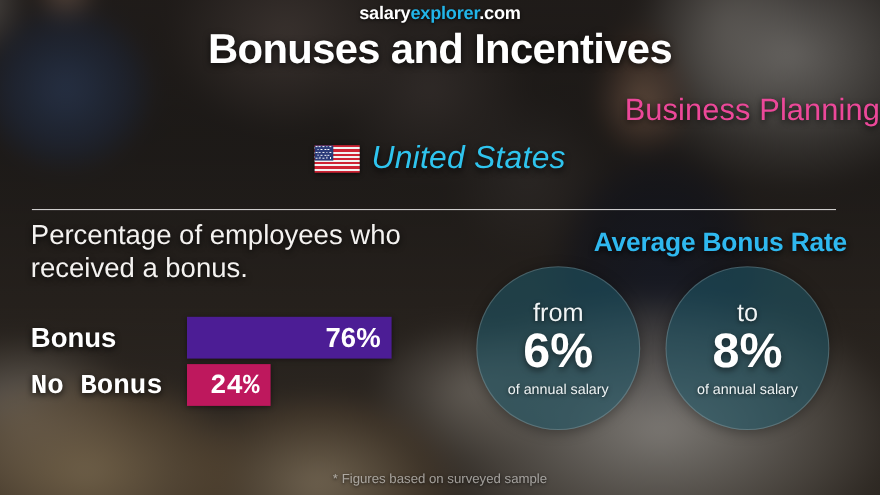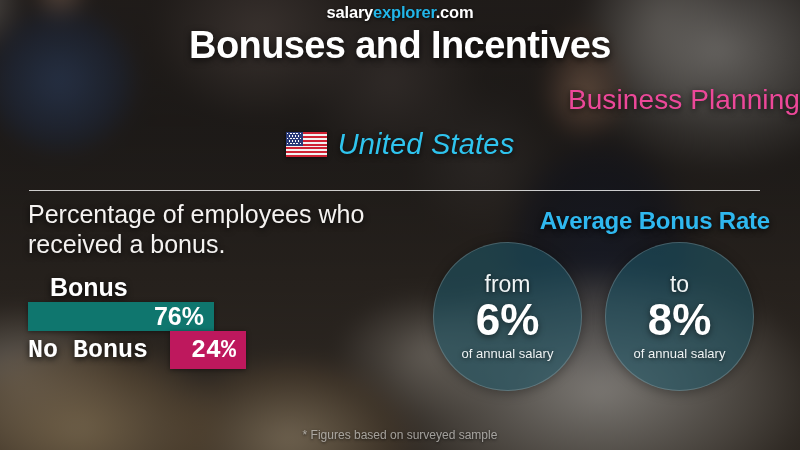--- a/index.html
+++ b/index.html
@@ -131,33 +131,33 @@
 
   
   .left-caption{
     position:absolute;left:28px;top:200px;width:400px;
     color:#f4f2f0;font-size:25px;font-weight:300;line-height:1.18;
     text-shadow:0 2px 6px rgba(0,0,0,0.8);
   }
   .bar-row{
     position:absolute;left:28px;display:flex;align-items:center;height:38px;
   }
-  .bar-row.bonus{top:273px;flex-direction:column;}
+  .bar-row.bonus{top:288px;}
   .bar-row.nobonus{top:331px;font-family:Liberation Mono, monospace;}
   .bar-label{
     width:142px;flex:none;color:#ffffff;font-size:25px;font-weight:bold;
     text-shadow:0 2px 6px rgba(0,0,0,0.85);
   }
   .bar{
     height:38px;display:flex;align-items:center;justify-content:flex-end;
     box-sizing:border-box;padding-right:10px;
     box-shadow:0 1px 5px rgba(0,0,0,0.45);
   }
   .bar-value{color:#ffffff;font-size:25px;font-weight:bold;}
-  .bar.green{width:186px;background:#0f766e;}
+  .bar.green{width:186px;background:#4c1d95;}
   .bar.red{width:76px;background:#be185d;}
 
   
   .right-heading{
     position:absolute;right:30px;top:207px;
     color:#2fb8ef;font-size:24px;font-weight:bold;letter-spacing:-0.2px;
     text-shadow:0 2px 6px rgba(0,0,0,0.85);
   }
   .circle{
     position:absolute;width:147px;height:147px;border-radius:50%;

